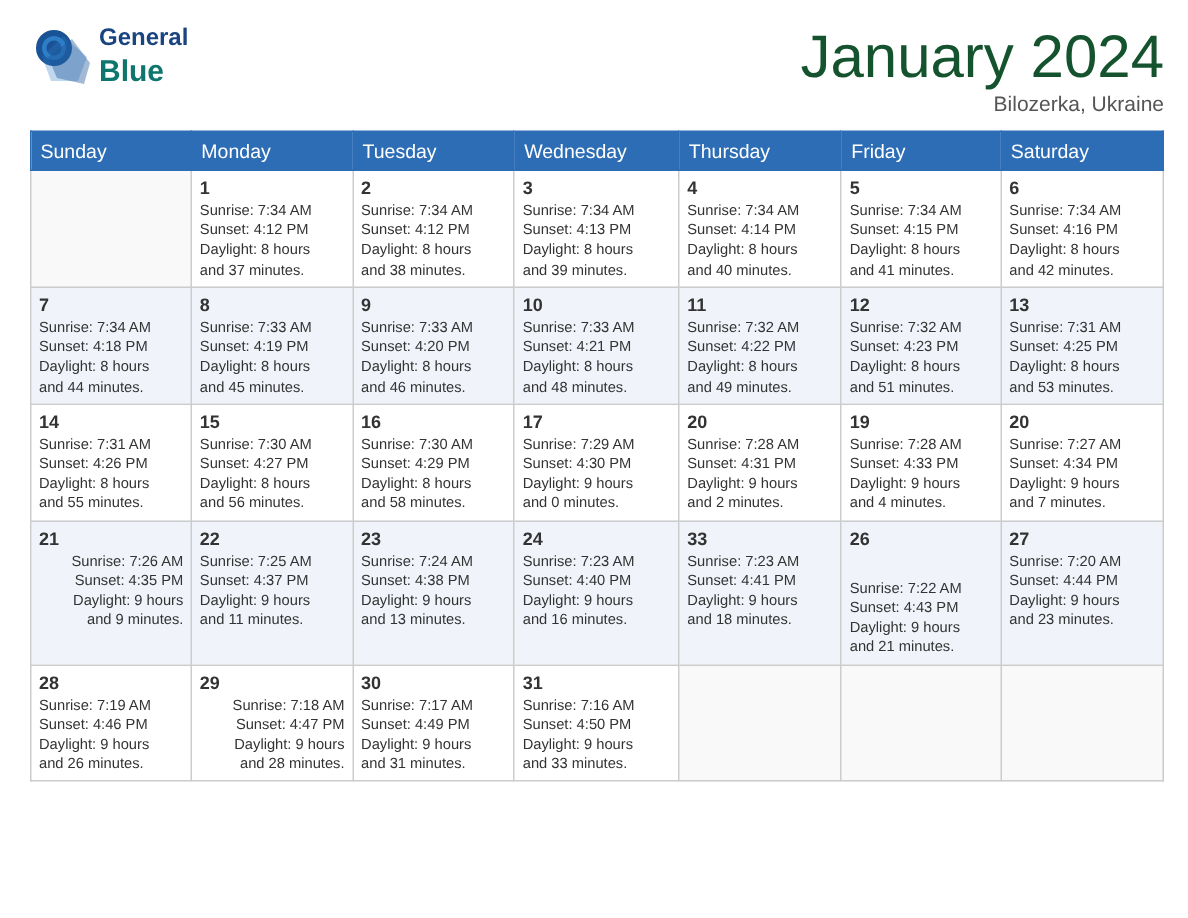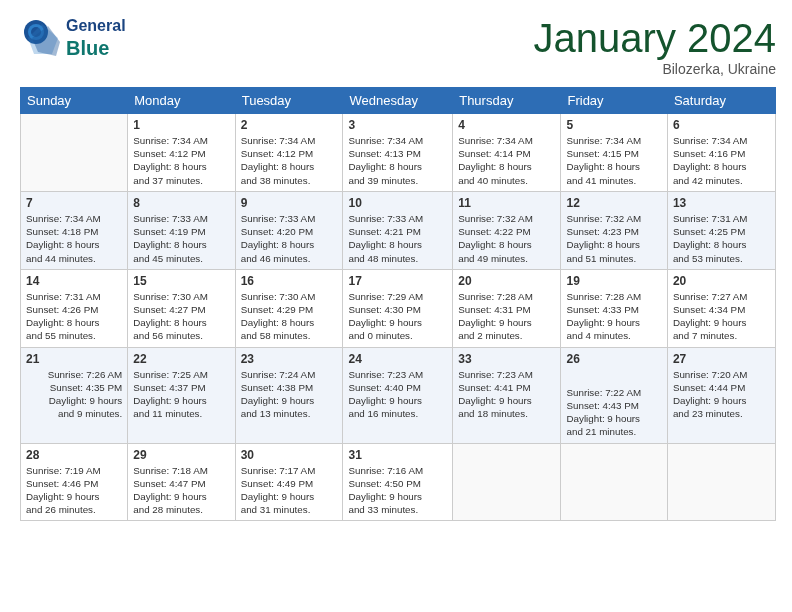--- a/index.html
+++ b/index.html
@@ -317,21 +317,21 @@
         <tr>
           <td>
             <span class="day-number">28</span>
             <div class="day-info" style="white-space: pre-line;">Sunrise: 7:19 AM
 Sunset: 4:46 PM
 Daylight: 9 hours
 and 26 minutes.</div>
           </td>
           <td>
             <span class="day-number">29</span>
-            <div class="day-info" style="white-space: pre-line;">Sunrise: 7:18 AM
+            <div class="day-info" style="white-space: pre-line; text-align: right;">Sunrise: 7:18 AM
 Sunset: 4:47 PM
 Daylight: 9 hours
 and 28 minutes.</div>
           </td>
           <td>
             <span class="day-number">30</span>
             <div class="day-info" style="white-space: pre-line;">Sunrise: 7:17 AM
 Sunset: 4:49 PM
 Daylight: 9 hours
 and 31 minutes.</div>

